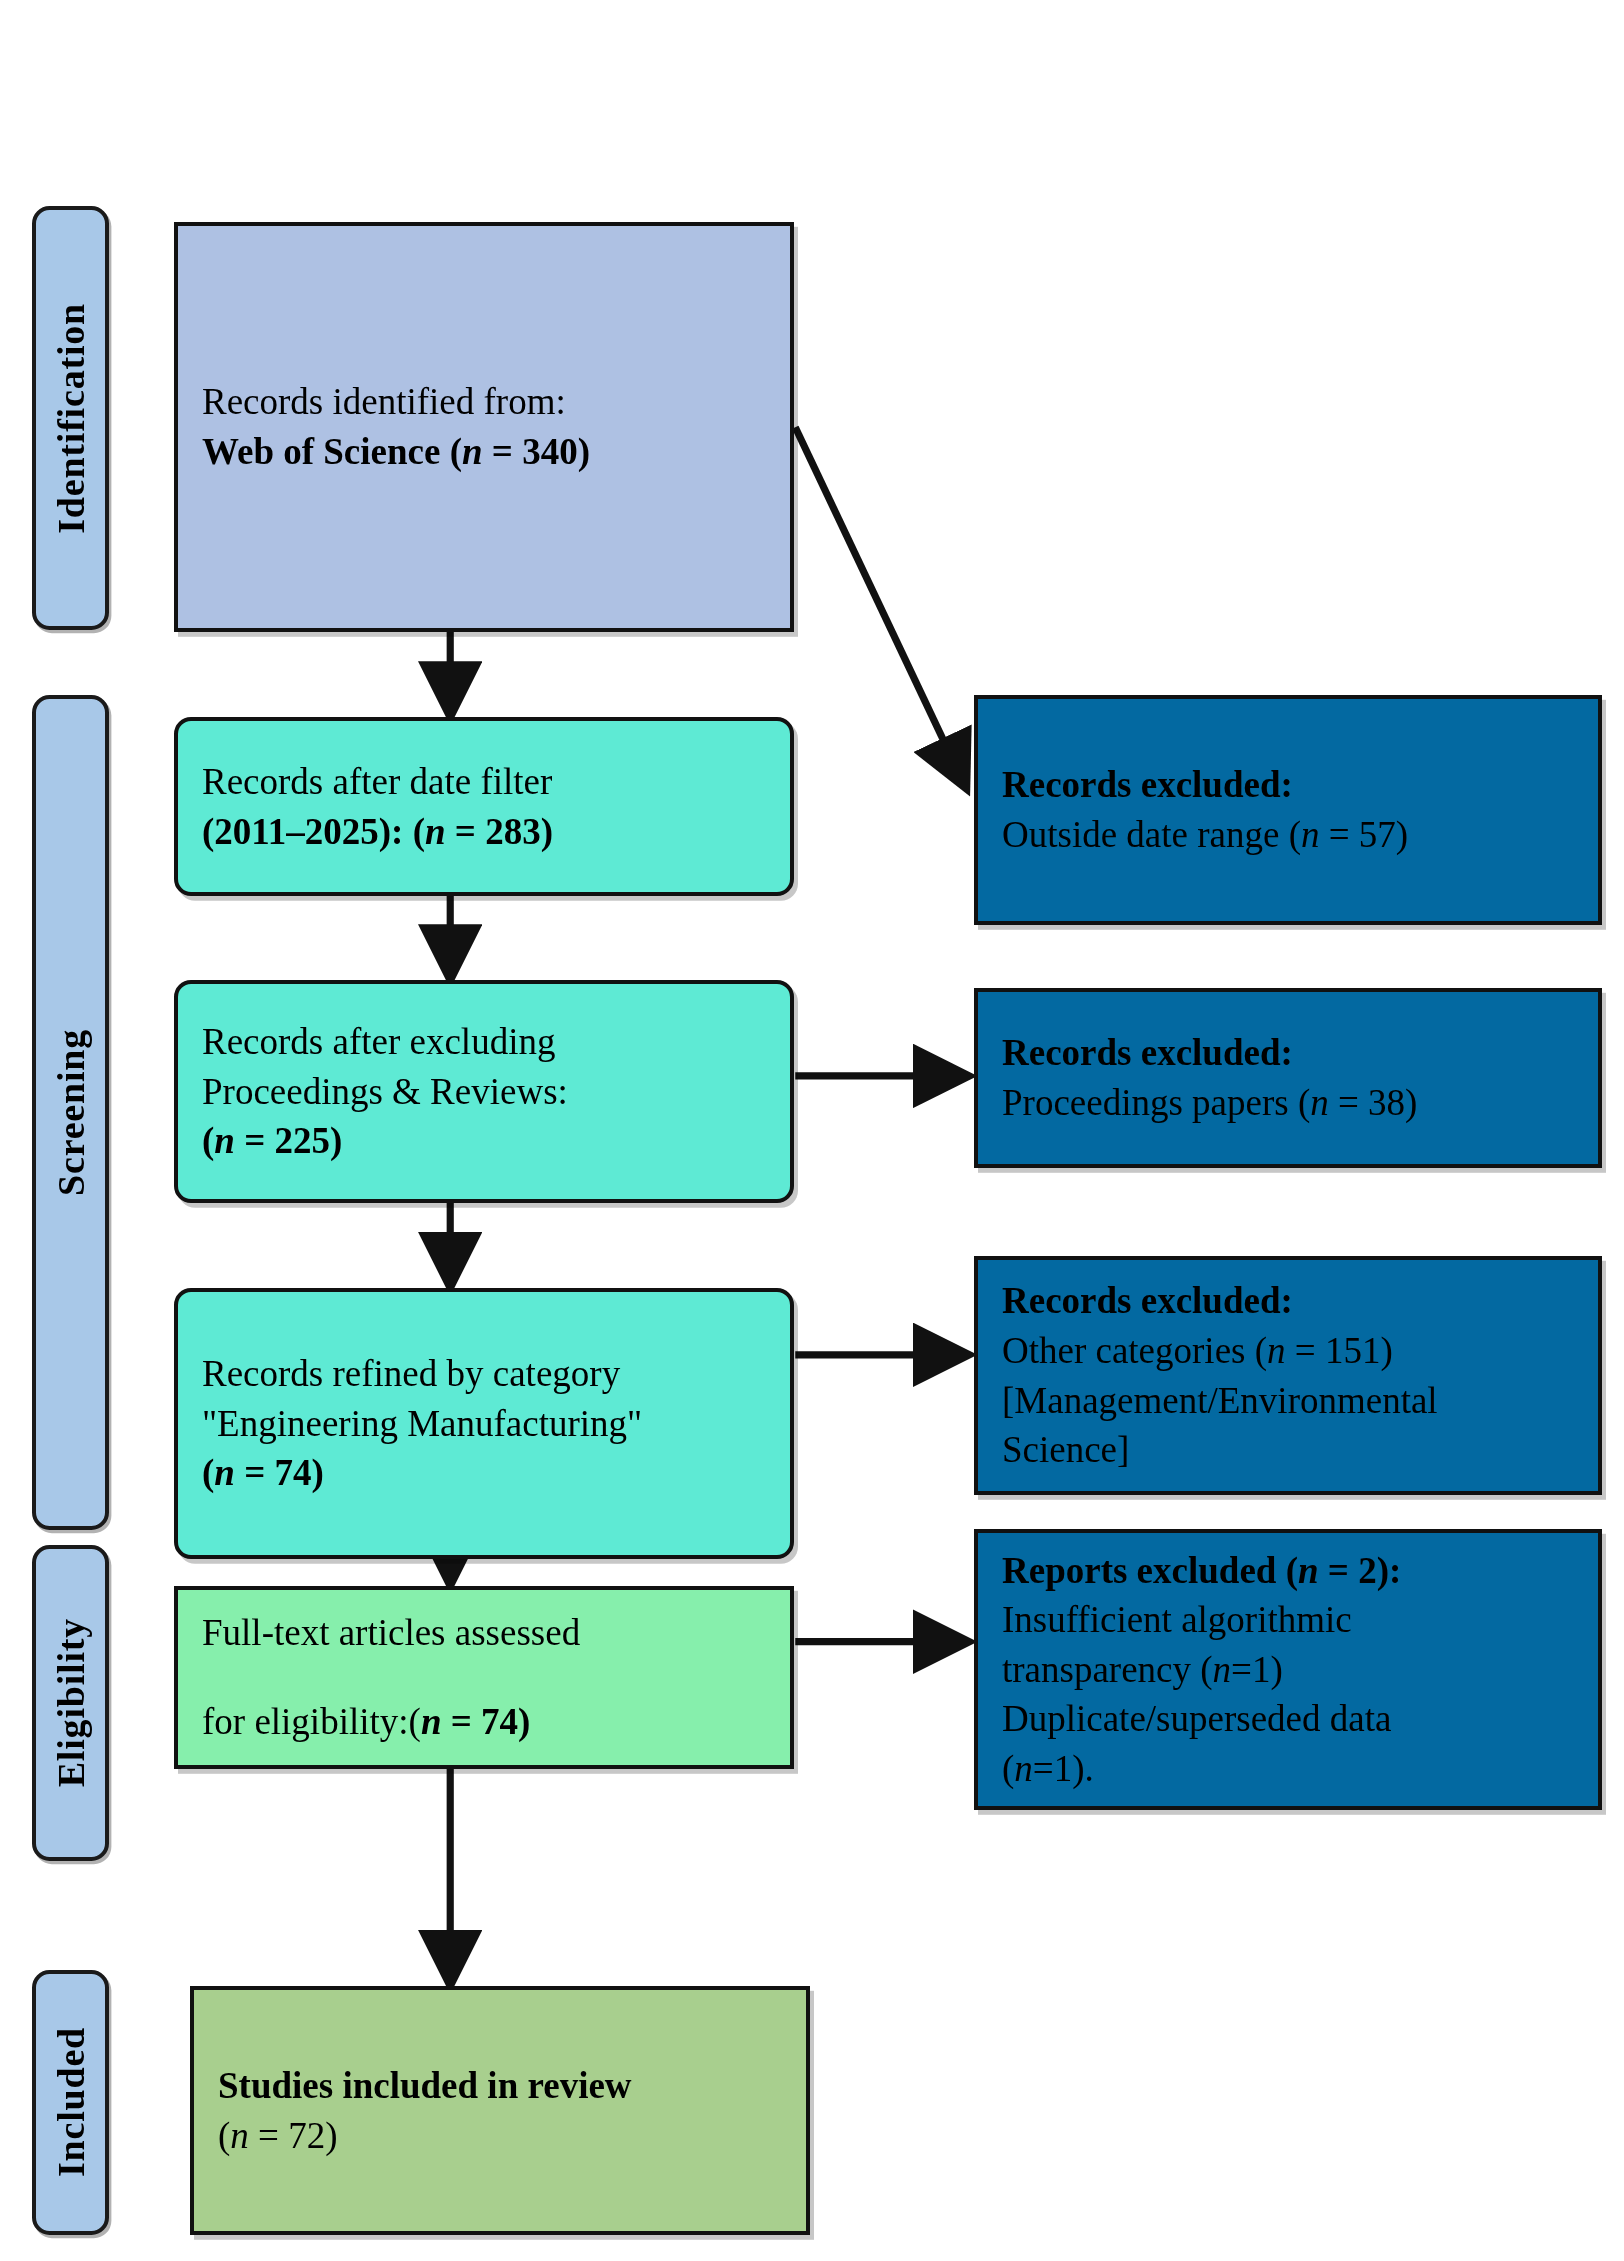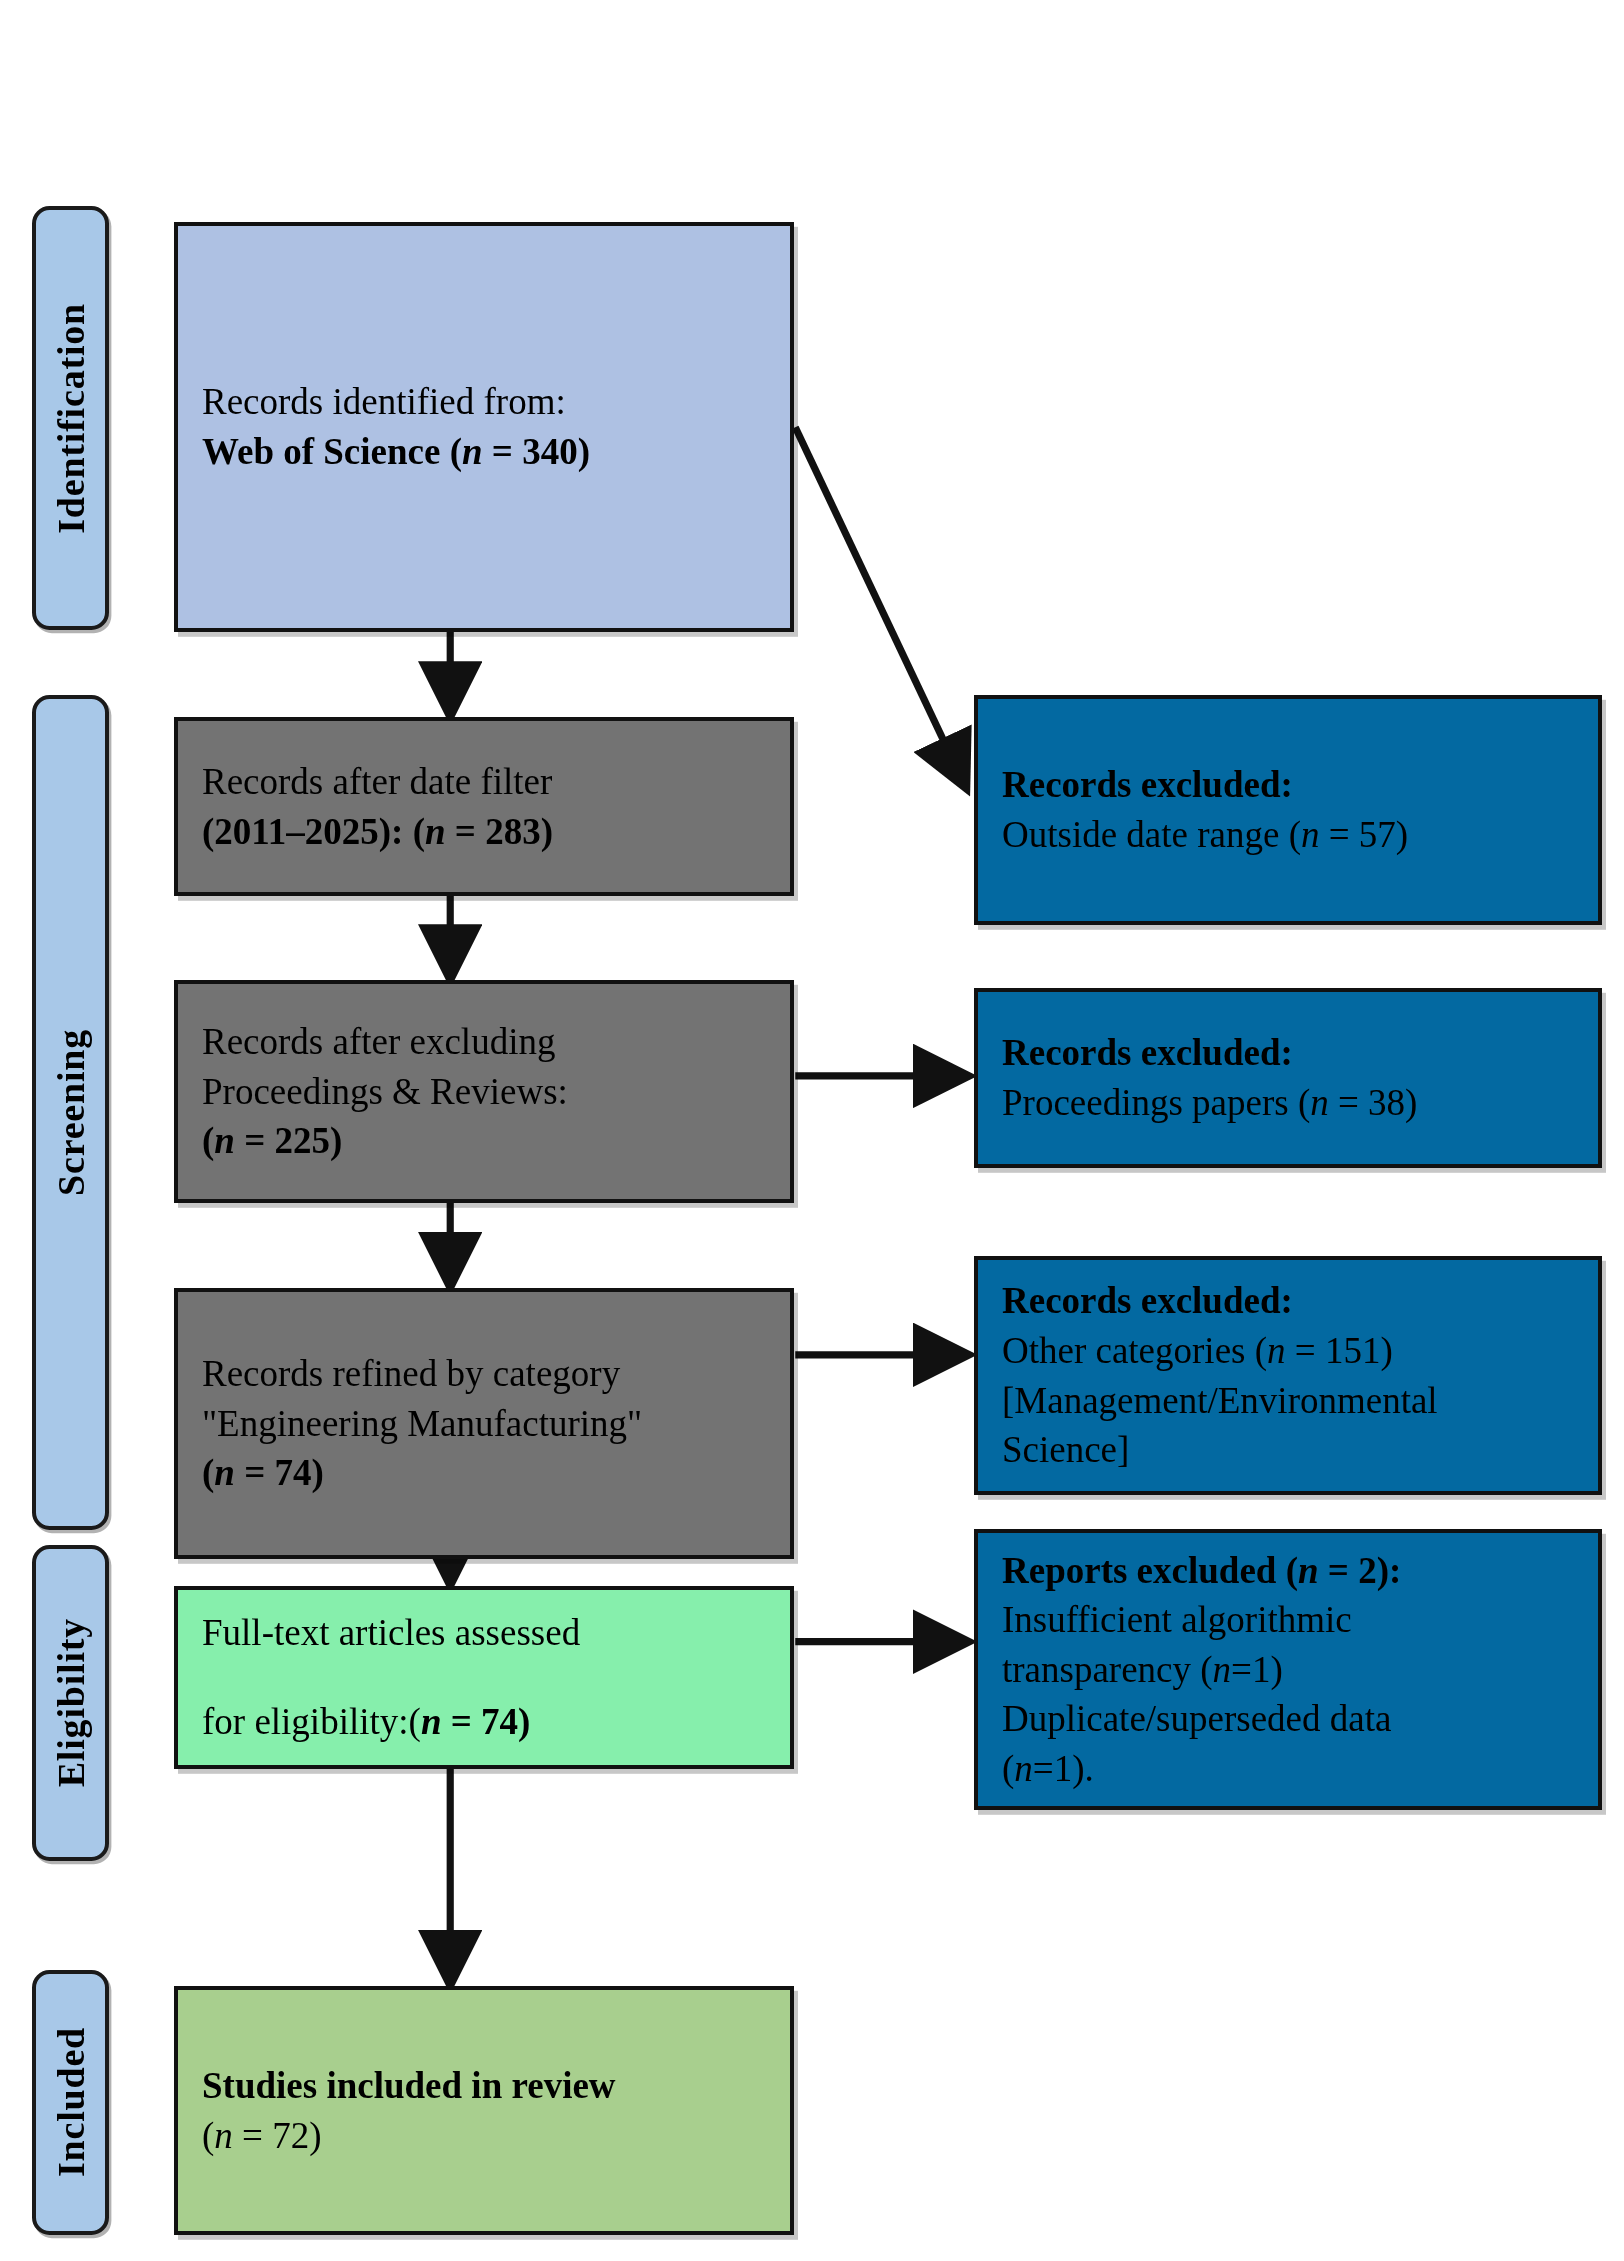--- a/index.html
+++ b/index.html
@@ -80,24 +80,24 @@
   }
   .node .ln {
     font-size: 37px;
     line-height: 1.34;
     white-space: nowrap;
   }
   .node .ln.b { font-weight: bold; }
   .node .ln i { font-style: italic; }
 
   .node.blue   { background: #aec1e3; }
-  .node.yellow { background: #737373; }
+  .node.yellow { background: #5eead4; border-radius: 17px; }
   .node.gold   { background: #86efac; gap: 39px; }
   .node.salmon { background: #0369a1; }
-  .node.green  { background: #a8cf8e; }
+  .node.green  { background: #a8cf8e; margin-left: 16px; }
 
   
   .col-left  { left: 174px;  width: 620px; }
   .col-right { left: 974px; width: 628px; }
 
   
   #arrows {
     position: absolute;
     left: 0; top: 0;
     width: 1624px;

